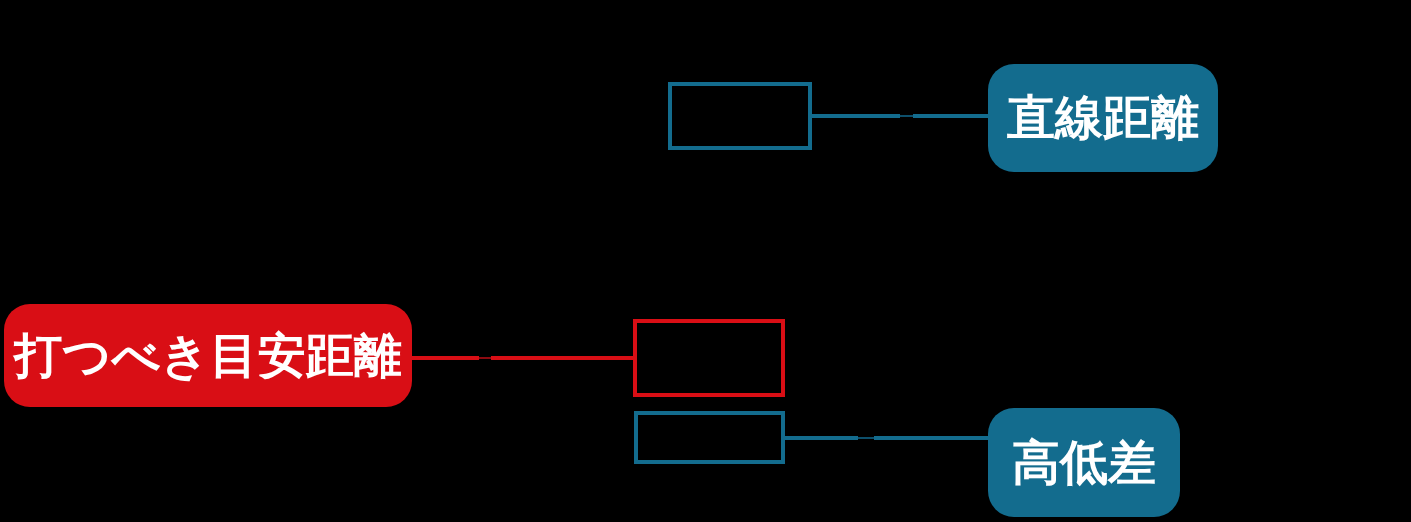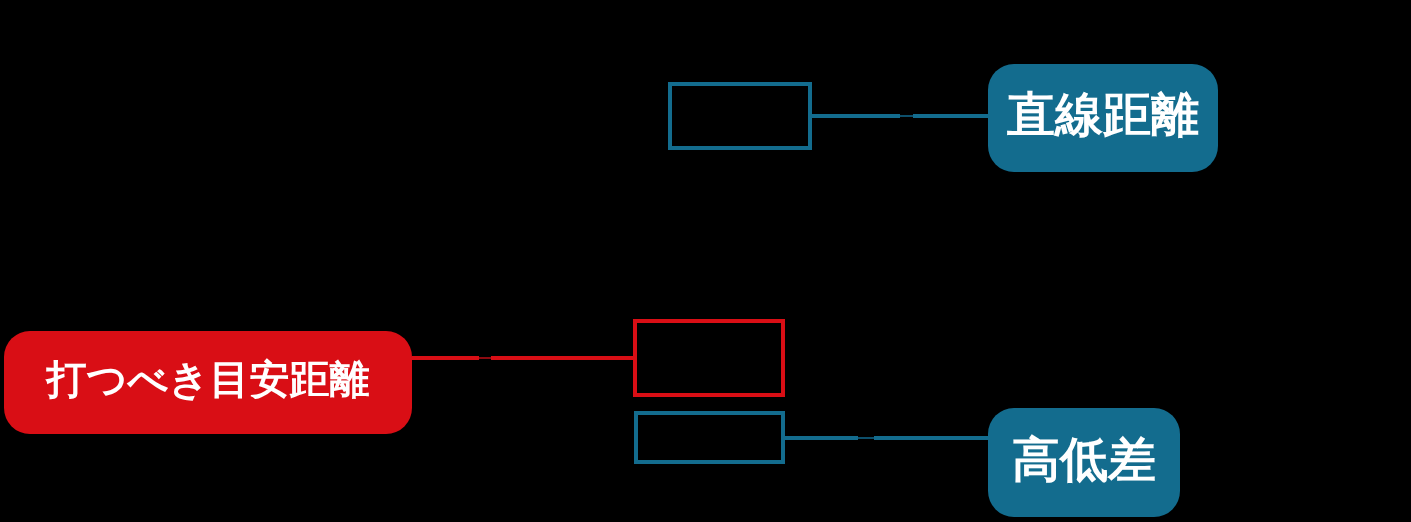--- a/index.html
+++ b/index.html
@@ -6,21 +6,21 @@
     margin: 0;
     padding: 0;
     background: #000000;
   }
   .canvas {
     position: relative;
     width: 1258px;
     height: 522px;
     background: var(--bg, #000000);
     overflow: hidden;
-    font-family: Liberation Mono, monospace;
+    font-family: Liberation Serif, serif;
     padding-left: 12px;
   }
 
   
   .vbox {
     position: absolute;
     box-sizing: border-box;
     background: transparent;
   }
   .outline-teal { border: 4px solid var(--teal, #136C8E); }
@@ -65,21 +65,21 @@
   }
   .joint.teal::after { background: #0d4f6b; }
   .joint.red::after  { background: #8d0a10; }
 
   
   .vb-straight  { left: 668px; top: 82px;  width: 144px; height: 68px; }
   .ln-straight  { left: 812px; top: 114px; width: 176px; }
   .ln-straight .joint { left: 88px; width: 13px; }
   .lbl-straight { left: 988px; top: 64px;  width: 230px; height: 108px; font-size: 48px; }
 
-  .lbl-target   { left: 4px;   top: 304px; width: 408px; height: 103px; font-size: 40px; margin-top: 27px; }
+  .lbl-target   { left: 4px;   top: 304px; width: 408px; height: 103px; font-size: 48px; }
   .ln-target    { left: 412px; top: 356px; width: 221px; }
   .ln-target .joint { left: 67px; width: 12px; }
   .vb-target    { left: 633px; top: 319px; width: 152px; height: 78px; }
 
   .vb-elev      { left: 634px; top: 411px; width: 151px; height: 53px; }
   .ln-elev      { left: 785px; top: 436px; width: 203px; }
   .ln-elev .joint { left: 73px; width: 16px; }
   .lbl-elev     { left: 988px; top: 408px; width: 192px; height: 109px; font-size: 48px; }
 </style>
 </head>

